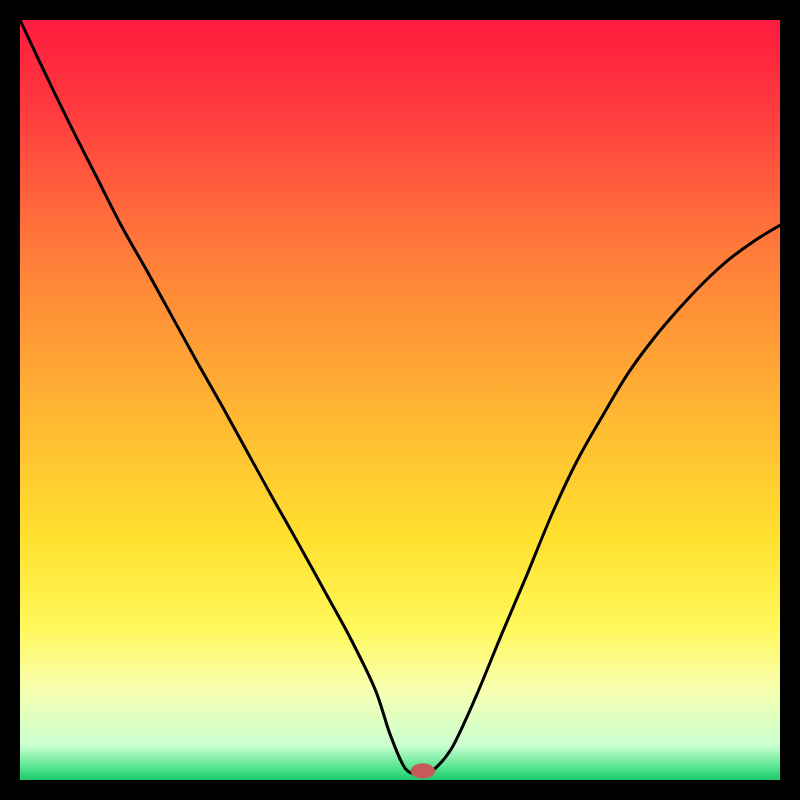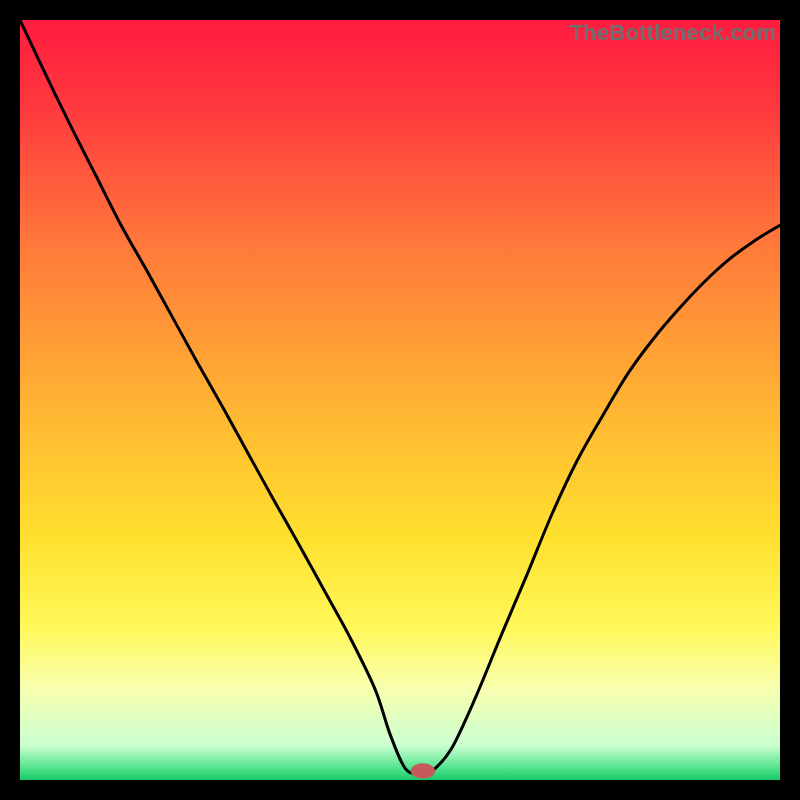--- a/index.html
+++ b/index.html
@@ -54,14 +54,13 @@
           <stop offset="88.00%" stop-color="#f8ffb0"></stop>
           <stop offset="95.50%" stop-color="#c9ffd0"></stop>
           <stop offset="98.50%" stop-color="#4fe38a"></stop>
           <stop offset="100.00%" stop-color="#19c96b"></stop>
         </linearGradient>
     </defs>
     <rect x="0" y="0" width="760" height="760" fill="url(#bg-grad)"></rect>
     <path id="curve" fill="none" stroke="#000" stroke-width="3" stroke-linecap="round" stroke-linejoin="round" d="M 0.00 0.00 C 4.18 8.87, 16.59 35.47, 25.08 53.20 C 33.57 70.93, 42.43 89.30, 50.92 106.40 C 59.41 123.50, 67.64 139.33, 76.00 155.80 C 84.36 172.27, 92.59 189.37, 101.08 205.20 C 109.57 221.03, 118.43 235.60, 126.92 250.80 C 135.41 266.00, 143.64 281.20, 152.00 296.40 C 160.36 311.60, 168.59 326.80, 177.08 342.00 C 185.57 357.20, 194.43 372.40, 202.92 387.60 C 211.41 402.80, 219.64 418.00, 228.00 433.20 C 236.36 448.40, 244.59 463.60, 253.08 478.80 C 261.57 494.00, 270.43 509.20, 278.92 524.40 C 287.41 539.60, 295.64 554.80, 304.00 570.00 C 312.36 585.20, 320.59 599.13, 329.08 615.60 C 337.57 632.07, 348.08 652.33, 354.92 668.80 C 361.76 685.27, 365.05 701.10, 370.12 714.40 C 375.19 727.70, 380.25 742.01, 385.32 748.60 C 390.39 755.19, 396.34 753.29, 400.52 753.92 C 404.70 754.55, 405.33 756.45, 410.40 752.40 C 415.47 748.35, 423.32 742.27, 430.92 729.60 C 438.52 716.93, 447.64 695.40, 456.00 676.40 C 464.36 657.40, 472.59 635.87, 481.08 615.60 C 489.57 595.33, 498.43 575.07, 506.92 554.80 C 515.41 534.53, 523.64 513.00, 532.00 494.00 C 540.36 475.00, 548.59 457.27, 557.08 440.80 C 565.57 424.33, 574.43 409.77, 582.92 395.20 C 591.41 380.63, 599.64 366.07, 608.00 353.40 C 616.36 340.73, 624.59 329.97, 633.08 319.20 C 641.57 308.43, 650.43 298.30, 658.92 288.80 C 667.41 279.30, 675.64 270.43, 684.00 262.20 C 692.36 253.97, 700.59 246.37, 709.08 239.40 C 717.57 232.43, 726.43 226.10, 734.92 220.40 C 743.41 214.70, 755.82 207.73, 760.00 205.20"></path>
     <ellipse id="marker" fill="#c65a5a" cx="402.80" cy="750.88" rx="12.16" ry="7.6000000000000005"></ellipse>
   </svg>
-  <div class="watermark">TheBottleneck.com</div>
 </div>
 
 </body></html>

